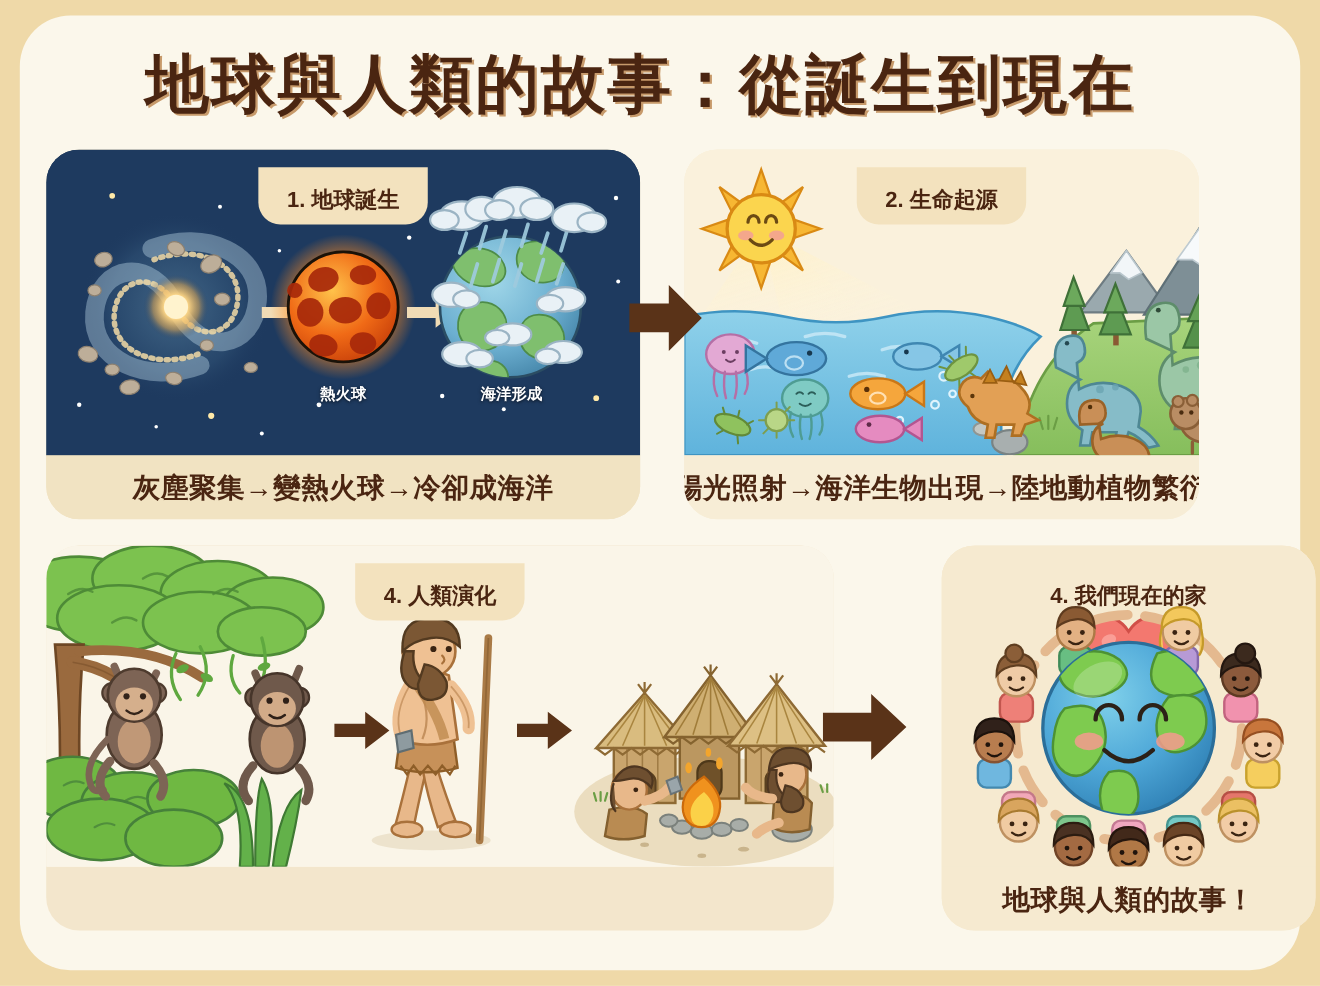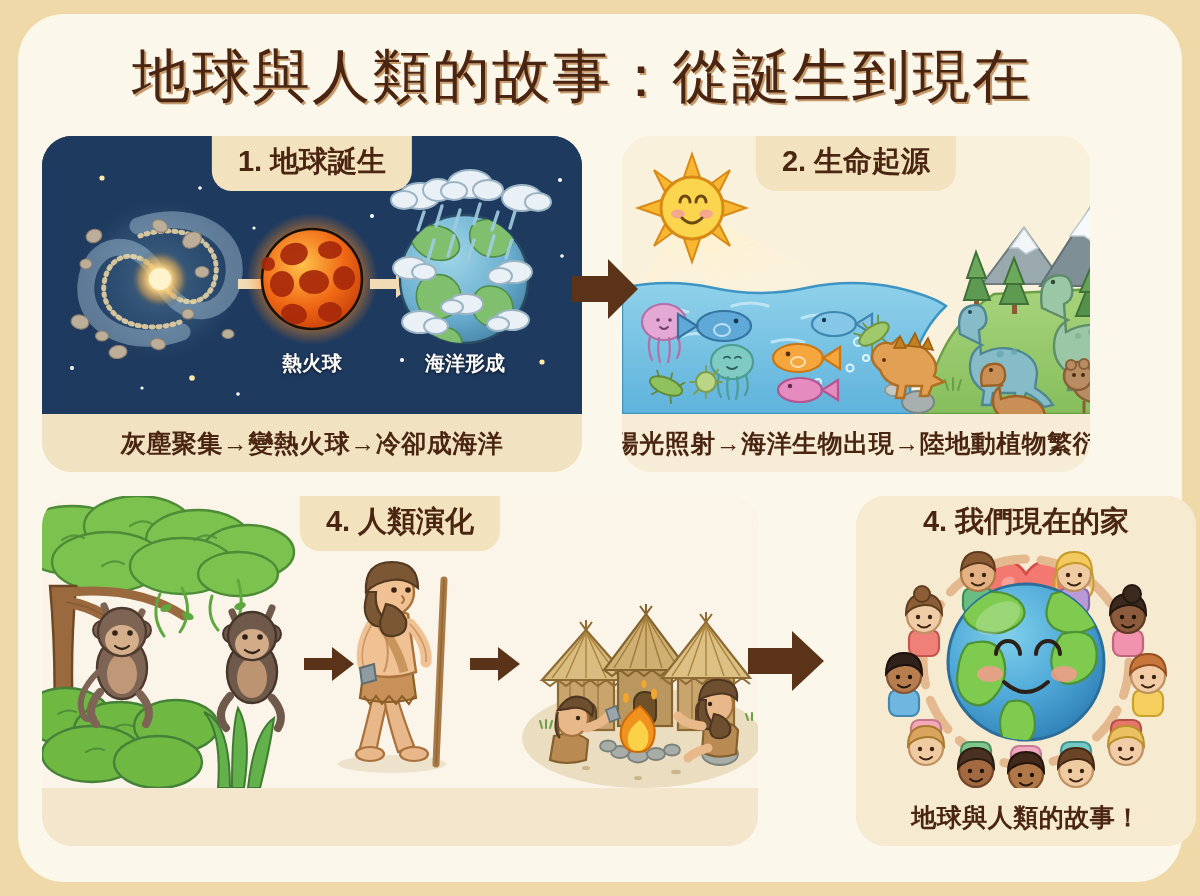--- a/index.html
+++ b/index.html
@@ -16,41 +16,41 @@
   }
   .card{
     position:absolute;left:18px;top:14px;
     width:1164px;height:868px;
     background:#FBF7EB;
     border-radius:46px;
   }
   .title{
     position:absolute;left:0;top:38px;width:1164px;
     text-align:center;
-    font-size:58px;font-weight:normal;
+    font-size:58px;font-weight:bold;
     letter-spacing:2px;
     color:#4A2511;
     text-shadow:2px 2px 0 #C79A6B;
     white-space:nowrap;
   }
 
   
   .panel{position:absolute;border-radius:30px;overflow:hidden;}
   .panel .art{position:absolute;left:0;top:0;right:0;overflow:hidden;}
   .caption{
     position:absolute;left:0;right:0;bottom:0;
     display:flex;align-items:center;justify-content:center;
     color:#4A2511;font-size:25px;font-weight:bold;
     letter-spacing:.5px;white-space:nowrap;
   }
   .badge{
-    position:absolute;top:0;left:50%;transform:translateX(-50%);
+    position:absolute;top:16px;left:50%;transform:translateX(-50%);
     background:#F3E2BE;color:#4A2511;
-    font-size:29px;font-weight:bold;
-    padding:6px 26px 9px 26px;
+    font-size:20px;font-weight:bold;
+    padding:16px 26px 9px 26px;
     border-radius:0 0 20px 20px;
     white-space:nowrap;z-index:9;
   }
 
   
   #p1{left:42px;top:136px;width:540px;height:336px;background:#F1E3C2;}
   #p1 .art{height:278px;background:#1E3A5F;}
   #p1 .caption{height:58px;background:#F1E3C2;}
   #p1 .badge{background:#F3E2BE;}
 
@@ -67,21 +67,21 @@
   
   #p4{left:818px;top:496px;width:340px;height:350px;background:#F6EAD0;margin-left:38px;}
   #p4 .art{height:292px;background:#F6EAD0;}
   #p4 .caption{height:58px;background:#F6EAD0;}
 
   
   .conn{position:absolute;z-index:20;}
   .conn svg{display:block;}
 
   .lbl-white{
-    position:absolute;color:#fff;font-size:20px;font-weight:bold;
+    position:absolute;color:#fff;font-size:14px;font-weight:bold;
     text-shadow:0 1px 3px rgba(0,0,0,.7);white-space:nowrap;
     text-align:center;
   }
 </style>
 </head>
 <body>
 
 <div class="page">
   <div class="card"></div>
 

